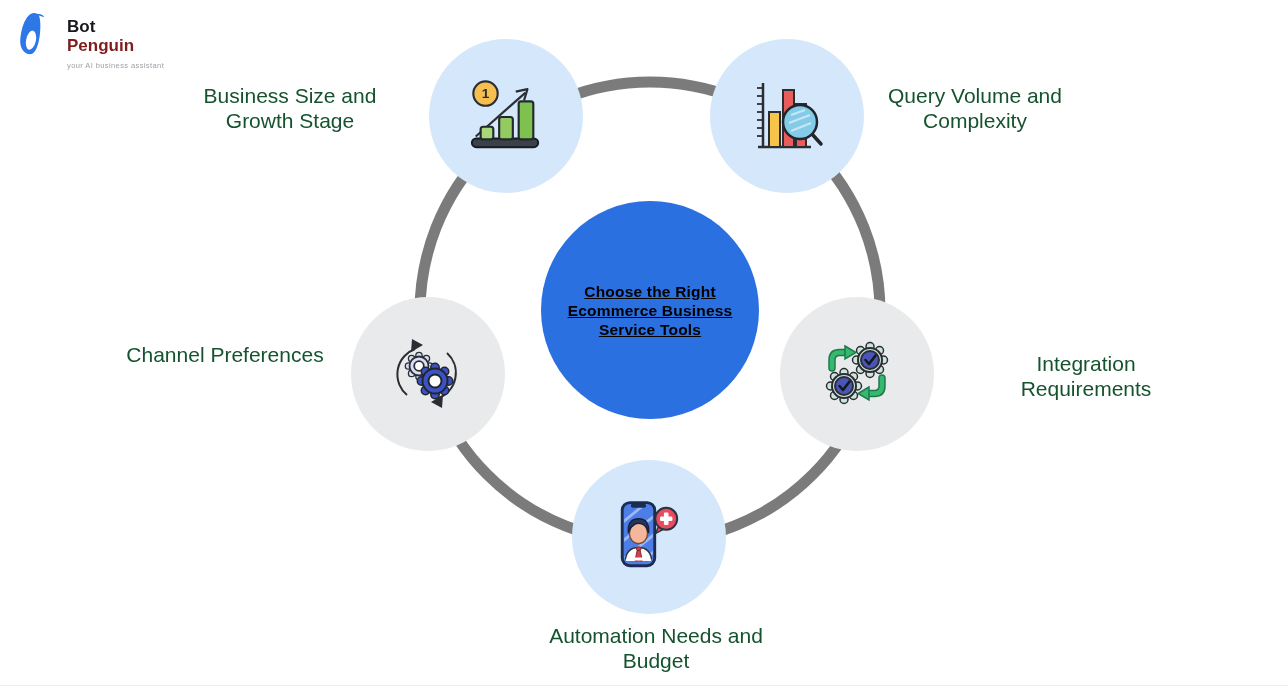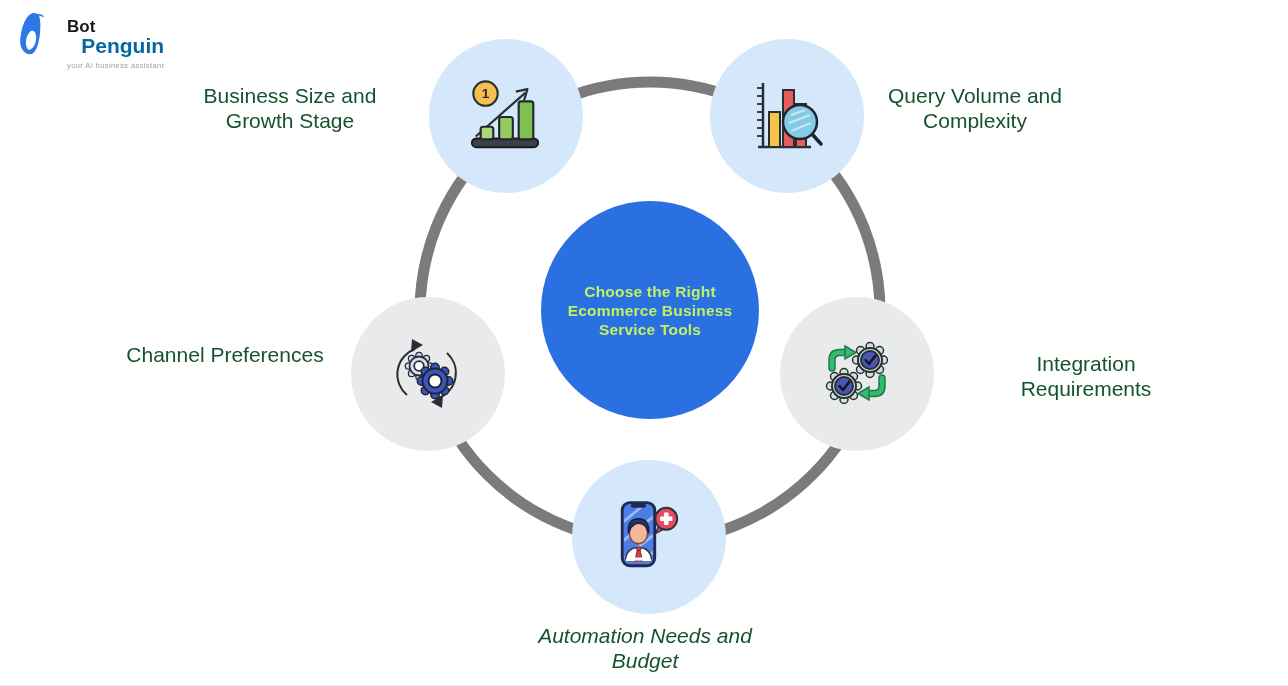--- a/index.html
+++ b/index.html
@@ -7,48 +7,48 @@
           font-family:"Liberation Sans", sans-serif;}
   .bottom-line{position:absolute;left:0;bottom:0;width:100%;height:1px;background:#ececec;}
 
   
   .ring{position:absolute;left:0;top:0;pointer-events:none;}
 
   
   .logo{position:absolute;left:16px;top:10px;display:flex;align-items:flex-start;gap:21px;}
   .logo-text{display:flex;flex-direction:column;padding-top:8px;}
   .logo-bot{font-size:17px;font-weight:700;color:#17191c;line-height:17px;}
-  .logo-penguin{font-size:21px;font-weight:700;color:#0369a1;line-height:22px;text-align:right;}
+  .logo-penguin{font-size:17px;font-weight:700;color:#7f1d1d;line-height:22px;}
   .logo-tagline{font-size:7.5px;color:#9b9fa6;letter-spacing:.4px;margin-top:4px;text-align:center;}
 
   
   .hub{position:absolute;left:541px;top:201px;width:218px;height:218px;border-radius:50%;
        background:#2B70E1;display:flex;align-items:center;justify-content:center;}
-  .hub-text{color:#bef264;font-weight:700;font-size:15.5px;line-height:19px;
-            text-align:center;letter-spacing:.2px;}
+  .hub-text{color:#000000;font-weight:700;font-size:15.5px;line-height:19px;
+            text-align:center;letter-spacing:.2px;text-decoration:underline;}
 
   
   .node{position:absolute;width:154px;height:154px;border-radius:50%;
         display:flex;align-items:center;justify-content:center;}
   .node-blue{background:#D5E8FB;}
   .node-gray{background:#E9EAEB;}
   .node-business{left:429px;top:39px;}
   .node-query{left:710px;top:39px;}
   .node-integration{left:780px;top:297px;}
   .node-channels{left:351px;top:297px;}
   .node-automation{left:572px;top:460px;}
 
   
   .label{position:absolute;width:260px;text-align:center;font-size:21px;font-weight:500;
          color:#14532d;line-height:24.5px;}
   .label-business{left:160px;top:84px;}
   .label-query{left:845px;top:84px;}
   .label-integration{left:956px;top:352px;}
   .label-channels{left:95px;top:343px;}
-  .label-automation{left:515px;top:624px;font-style:italic;}
+  .label-automation{left:526px;top:624px;}
 </style>
 </head>
 <body>
 
 <div class="canvas">
 
   <svg class="ring" width="1288" height="686">
     <circle cx="650" cy="312" r="230" fill="none" stroke="#7B7B7B" stroke-width="11"></circle>
   </svg>
 

